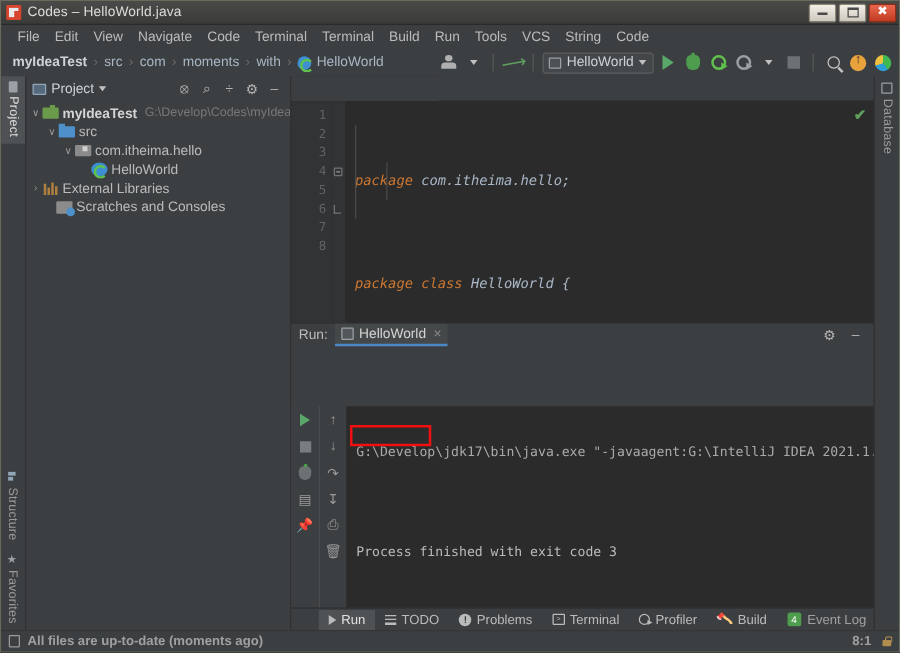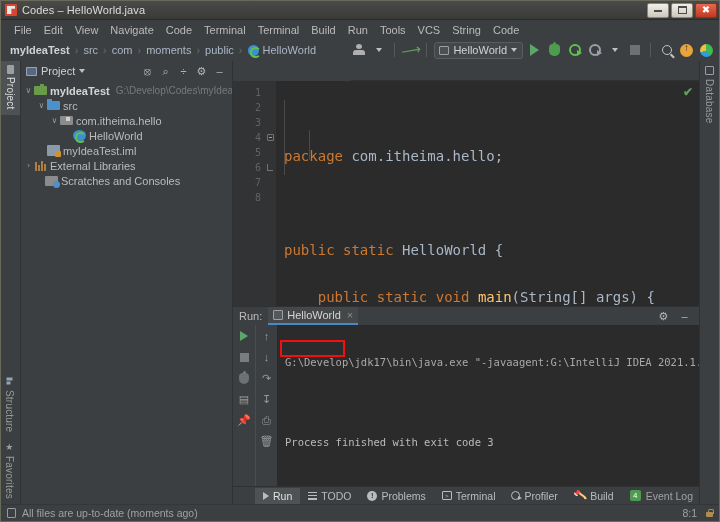--- a/index.html
+++ b/index.html
@@ -248,39 +248,40 @@
   .fold-col { width: 11px; flex: 0 0 11px; background: #313335; padding-top: 4px; }
   .fline { height: 15px; display:flex; align-items:center; justify-content:center; }
   .fmark { width:7px;height:7px;border:1px solid #707478;border-radius:1px;position:relative; }
   .fmark::after{content:"";position:absolute;left:1px;top:2px;width:3px;height:1px;background:#9a9a9a;}
   .fmark.end { border:none; }
   .fmark.end::before{content:"";position:absolute;left:0;top:0;width:1px;height:7px;background:#707478;}
   .fmark.end::after{content:"";position:absolute;left:0;top:6px;width:6px;height:1px;background:#707478;}
 
   .code {
     flex: 1 1 auto; padding: 4px 0 0 8px; min-width: 0; overflow: hidden;
-    font-family: "DejaVu Sans Mono", monospace; font-size: 14px;
-    white-space: pre; position: relative;
+    font-family: "DejaVu Sans Mono", monospace; font-size: 11px;
+    white-space: pre; position: relative; font-style: italic;
   }
   .cline { height: 15px; line-height: 15px; color: #a9b7c6; }
   .kw { color: #cc7832; }
   .mth { color: #ffc66d; }
   .pl { color: #a9b7c6; }
   .indent-guide {
     position: absolute; width: 1px; background: #4a4a4a;
   }
   .inspect-ok {
     position: absolute; right: 6px; top: 4px;
     color: #5fa05f; font-size: 12px; font-weight: bold;
   }
 
   
   .run-pane {
     flex: 0 0 163px; background: #3c3f41; display: flex; flex-direction: column;
     border-top: 1px solid #2f3132;
+    gap: 48px;
   }
   .run-header { height: 18px; flex: 0 0 18px; display: flex; align-items: center;
     padding-left: 6px; gap: 6px; }
   .run-label { font-size: 11px; color: #bbbbbb; }
   .run-tab { display: flex; align-items: center; gap: 4px; font-size: 11px;
     color: #d4d4d4; padding: 0 5px; height: 18px;
     border-bottom: 2px solid #4a88c7; background: #454849; }
   .run-tab-ico { width:10px;height:10px;border:1.4px solid #9aa0a6;border-radius:1px;background:#55585a; }
   .run-header-right { margin-left: auto; display: flex; align-items: center; gap: 8px; padding-right: 8px; }
 
@@ -328,20 +329,21 @@
   .bb-prof { width:9px;height:9px;border-radius:50%;border:1.4px solid #bbbbbb;position:relative; }
   .bb-prof::after{content:"";position:absolute;right:-3px;bottom:-1px;width:0;height:0;
     border-top:2.5px solid transparent;border-bottom:2.5px solid transparent;border-left:4px solid #bbbbbb;}
   .bb-hammer { color:#9ab89a; font-size: 10px; transform: rotate(-15deg); }
 
   
   .statusbar {
     height: 17px; flex: 0 0 17px; background: #3c3f41;
     display: flex; align-items: center; padding: 0 6px 0 6px; gap: 6px;
     border-top: 1px solid #343638;
+    font-weight: bold;
   }
   .sb-text { font-size: 10.5px; color: #a0a0a0; }
   .sb-right { margin-left: auto; display: flex; align-items: center; gap: 8px; }
   .sb-doc { width:9px;height:10px;border:1.2px solid #9a9a9a;border-radius:1px; }
   .sb-lock { width:8px;height:8px;position:relative; }
   .sb-lock::before{content:"";position:absolute;left:1px;top:3px;width:7px;height:5px;background:#b08d4f;border-radius:1px;}
   .sb-lock::after{content:"";position:absolute;left:2.5px;top:0;width:4px;height:4px;
     border:1.2px solid #b08d4f;border-bottom:none;border-radius:2px 2px 0 0;}
 </style>
 </head>
@@ -384,21 +386,21 @@
   <div class="navbar">
     <div class="crumbs">
       <span class="crumb root">myIdeaTest</span>
       <span class="crumb-sep">›</span>
       <span class="crumb">src</span>
       <span class="crumb-sep">›</span>
       <span class="crumb">com</span>
       <span class="crumb-sep">›</span>
       <span class="crumb">moments</span>
       <span class="crumb-sep">›</span>
-      <span class="crumb">public</span>
+      <span class="crumb">with</span>
       <span class="crumb-sep">›</span>
       <span class="crumb-ico"></span>
         <span class="crumb">HelloWorld</span>
     </div>
 
     <div class="toolbar">
       <div class="tbi">
           <span class="ico-person"></span>
         </div>
       <div class="tbi">
@@ -492,25 +494,20 @@
         </div>
         <div class="tnode" style="padding-left:28px">
           <span class="tarrow">∨</span>
           <span class="tico i-pkg"></span>
           <span class="tlabel">com.itheima.hello</span>
         </div>
         <div class="tnode" style="padding-left:41px">
           <span class="tarrow"></span>
           <span class="tico i-class"></span>
           <span class="tlabel">HelloWorld</span>
-        </div>
-        <div class="tnode" style="padding-left:15px">
-          <span class="tarrow"></span>
-          <span class="tico i-iml"></span>
-          <span class="tlabel">myIdeaTest.iml</span>
         </div>
         <div class="tnode" style="padding-left:2px">
           <span class="tarrow">›</span>
           <span class="tico">
               <span class="i-lib">
                 <i style="height:9px"></i>
                 <i style="height:6px"></i>
                 <i style="height:10px"></i>
                 <i style="height:7px"></i>
               </span>
@@ -558,21 +555,21 @@
               <span class="fmark end"></span>
             </div>
           <div class="fline"></div>
           <div class="fline"></div>
         </div>
         <div class="code">
           <div class="indent-guide" style="left:8px; top:19px; height:75px;"></div>
           <div class="indent-guide" style="left:33px; top:49px; height:30px;"></div>
           <div class="cline"><span class="kw">package </span><span class="pl">com.itheima.hello;</span></div>
           <div class="cline"></div>
-          <div class="cline"><span class="kw">public static </span><span class="pl">HelloWorld {</span></div>
+          <div class="cline"><span class="kw">package class </span><span class="pl">HelloWorld {</span></div>
           <div class="cline"><span class="pl">    </span><span class="kw">public static void </span><span class="mth">main</span><span class="pl">(String[] args) {</span></div>
           
           
           
           
         </div>
         <div class="inspect-ok">✔</div>
       </div>
 
       <div class="run-pane">

